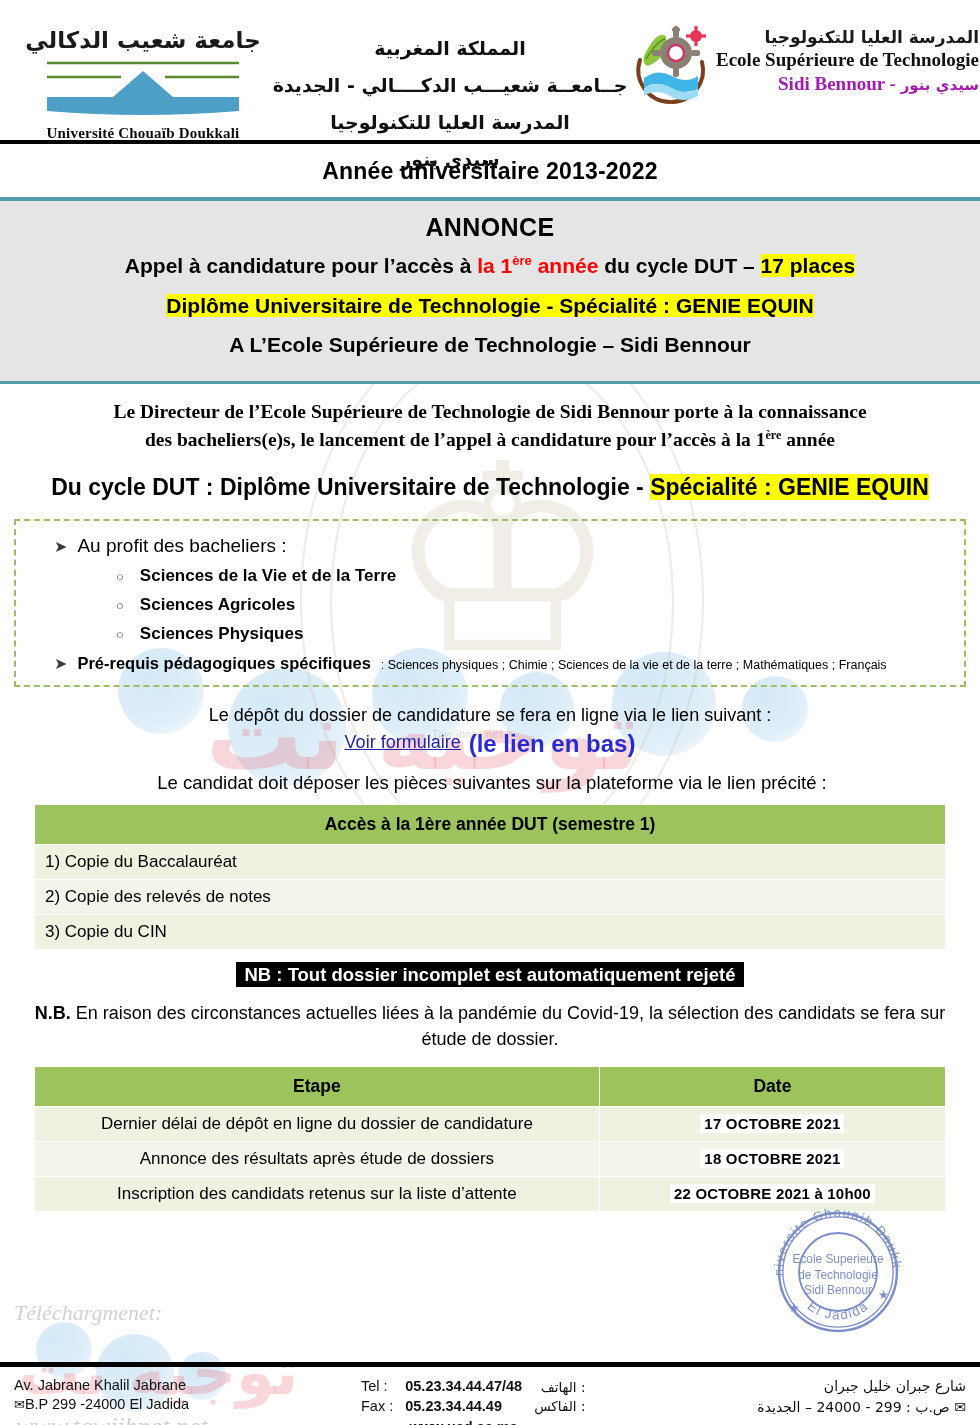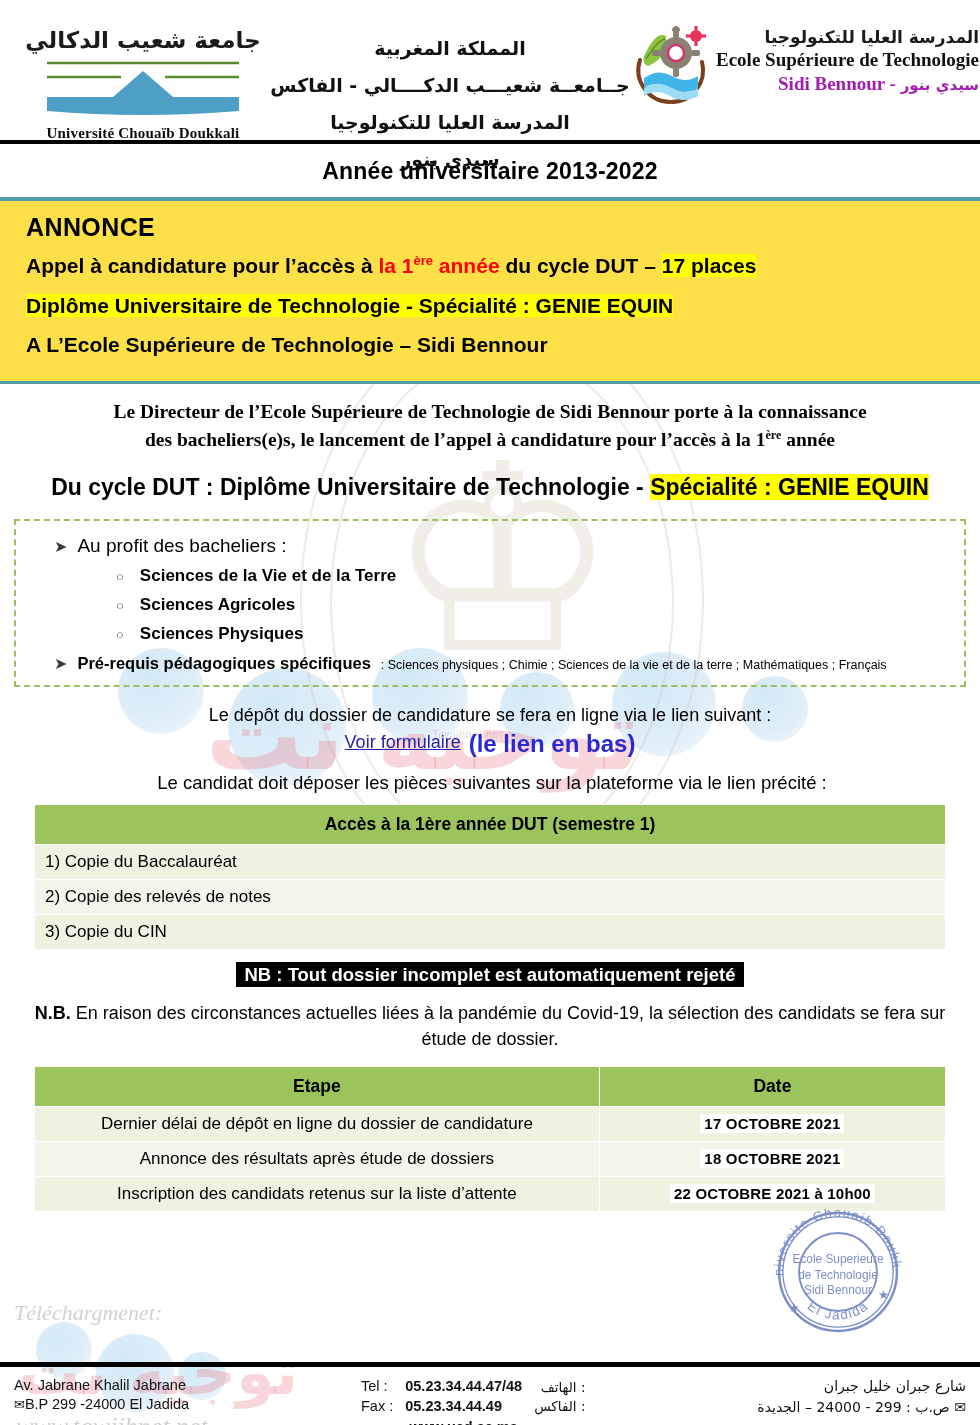--- a/index.html
+++ b/index.html
@@ -171,24 +171,25 @@
     font-size: 23px;
     font-weight: bold;
     padding: 14px 0 12px 0;
     letter-spacing: .2px;
   }
 
   
   .announce-box {
     position: relative;
     z-index: 2;
-    background: #fde047;
+    background: #e5e5e5;
     border-top: 4px solid #549ba8;
     border-bottom: 3px solid #549ba8;
     padding: 10px 26px 12px 26px;
+    text-align: center;
   }
   .announce-title {
     font-size: 25px;
     font-weight: bold;
     letter-spacing: .4px;
     margin: 2px 0 6px 0;
   }
   .announce-line {
     font-size: 21px;
     font-weight: bold;
@@ -460,21 +461,21 @@
           <line x1="4" y1="20" x2="78" y2="20" stroke="#5a8a2e" stroke-width="2.5"></line>
           <line x1="122" y1="20" x2="196" y2="20" stroke="#5a8a2e" stroke-width="2.5"></line>
           <path d="M4 54 L4 40 L70 40 L100 14 L130 40 L196 40 L196 54 Q100 62 4 54 Z" fill="#4e9fc6"></path>
         </svg>
       </div>
       <div class="fr">Université Chouaïb Doukkali</div>
     </div>
 
     <div class="header-center">
       <div>المملكة المغربية</div>
-      <div>جــامعــة شعيـــب الدكــــالي  - الفاكس</div>
+      <div>جــامعــة شعيـــب الدكــــالي  - الجديدة</div>
       <div>المدرسة العليا للتكنولوجيا</div>
       <div>سيدي بنور</div>
     </div>
 
     <div class="logo-right">
       <div class="est-mark">
         <svg viewBox="0 0 78 92" width="78" height="92" aria-hidden="true">
           <path d="M38 76 A32 32 0 0 1 8 34" fill="none" stroke="#7b3f1d" stroke-width="4" stroke-linecap="round"></path>
           <path d="M40 76 A32 32 0 0 0 70 36" fill="none" stroke="#7b3f1d" stroke-width="4" stroke-linecap="round"></path>
           <path d="M12 30 Q24 4 34 10 Q36 32 16 40 Q10 38 12 30 Z" fill="#8cc63f"></path>

